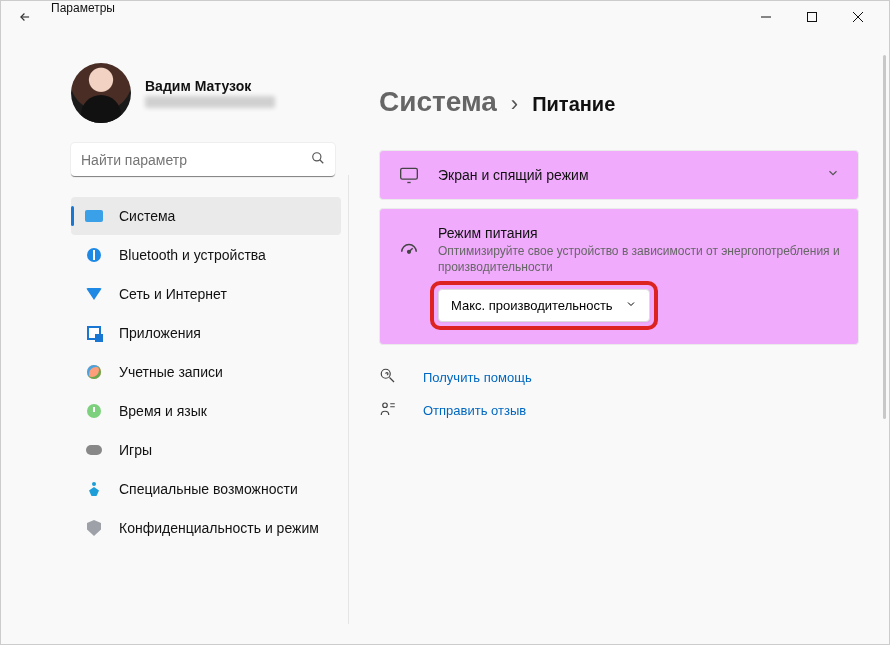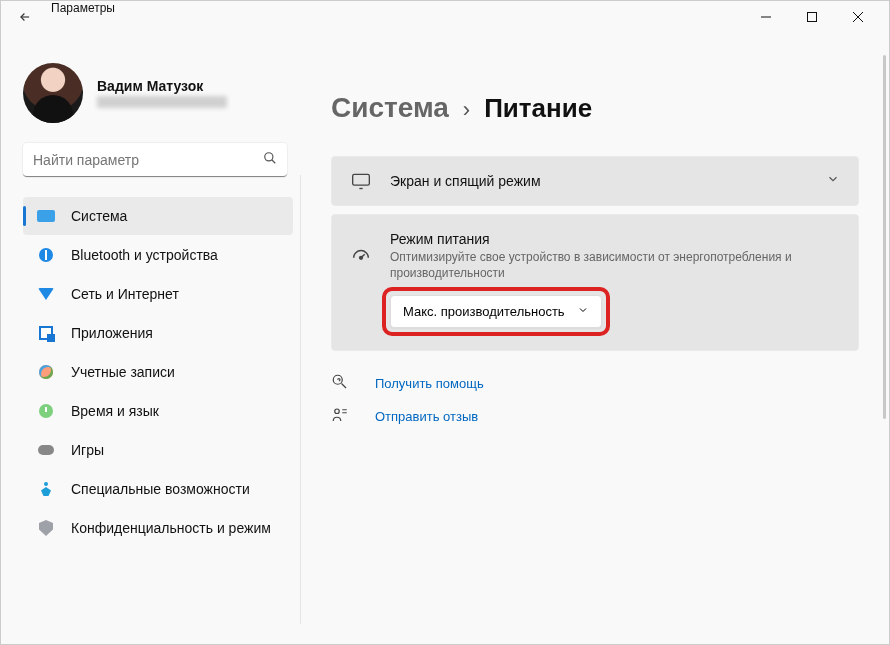--- a/index.html
+++ b/index.html
@@ -5,21 +5,21 @@
   * { box-sizing: border-box; margin: 0; padding: 0; font-family: "Segoe UI", Arial, sans-serif; }
   body { width: 890px; height: 645px; background: #f9f9f9; overflow: hidden; position: relative; border: 1px solid #ccc; }
 
   .titlebar { height: 44px; display: flex; align-items: flex-start; padding: 0 8px; }
   .back-btn { width: 32px; height: 32px; display:flex; align-items:center; justify-content:center; color:#333; font-size:16px; }
   .title { margin-left: 10px; font-size: 12px; color:#111; }
   .win-controls { margin-left: auto; display:flex; }
   .win-btn { width: 46px; height: 32px; display:flex; align-items:center; justify-content:center; color:#111; }
   .win-btn svg { width:10px; height:10px; }
 
-  .content { display:flex; height: calc(100% - 44px); }
+  .content { display:flex; height: calc(100% - 44px); padding-left: 48px; }
   .sidebar { width: 300px; padding: 18px 8px 0 22px; display:flex; flex-direction:column; position:relative; }
   .sidebar::after { content:""; position:absolute; right:0; top:130px; bottom:20px; width:1px; background:#e5e5e5; }
 
   .user-row { display:flex; align-items:center; gap:14px; margin-bottom:20px; }
   .avatar { width:60px; height:60px; border-radius:50%; background: radial-gradient(circle at 50% 28%, #f2d2c2 0 22%, #4a2e25 24% 58%, #1a1a1a 60% 100%); overflow:hidden; position:relative; }
   .avatar::after{content:"";position:absolute;bottom:0;left:10px;right:10px;height:28px;background:#111;border-radius:20px 20px 0 0;}
   .user-name { font-size:14px; font-weight:600; color:#111; }
   .user-email { width:130px; height:12px; background:#d0d0d0; filter: blur(2px); border-radius:2px; margin-top:2px; }
 
   .search { position:relative; margin-bottom:20px; width: 264px; }
@@ -29,23 +29,23 @@
   .nav { list-style:none; display:flex; flex-direction:column; gap:1px; }
   .nav-item { display:flex; align-items:center; height:38px; padding:0 10px 0 14px; border-radius:4px; font-size:14px; color:#111; gap:16px; position:relative; cursor:pointer; }
   .nav-item.selected { background:#eaeaea; }
   .nav-item.selected::before { content:""; position:absolute; left:0; top:9px; bottom:9px; width:3px; background:#1976d2; border-radius:2px; }
   .nav-icon { width:18px; height:18px; display:flex; align-items:center; justify-content:center; font-size:16px; }
 
   .main { flex:1; padding: 24px 30px 0 30px; overflow:hidden; }
   .breadcrumb { display:flex; align-items:baseline; gap:14px; margin-bottom:32px; }
   .bc-parent { font-size:28px; font-weight:600; color:#666; }
   .bc-sep { font-size:22px; color:#555; }
-  .bc-current { font-size:26px; font-weight:600; color:#111;margin-top:24px; }
-
-  .card { background:#e5e5e5; border:1px solid #eaeaea; border-radius:4px; margin-bottom:8px; }
+  .bc-current { font-size:20px; font-weight:600; color:#111;margin-top:24px; }
+
+  .card { background:#f0abfc; border:1px solid #eaeaea; border-radius:4px; margin-bottom:8px; }
   .card-row { display:flex; align-items:center; padding:14px 18px; gap:18px; }
   .card-icon { width:22px; display:flex; justify-content:center; color:#444; }
   .card-title { font-size:14px; color:#111; }
   .card-sub { font-size:12px; color:#666; margin-top:2px; line-height:1.35; }
   .chev { margin-left:auto; color:#555; }
 
   .power-card { padding:16px 18px 22px 18px; }
   .power-head { display:flex; gap:18px; align-items:flex-start; }
   .power-icon { width:22px; margin-top:14px; color:#444; }
   .power-texts { flex:1; }

